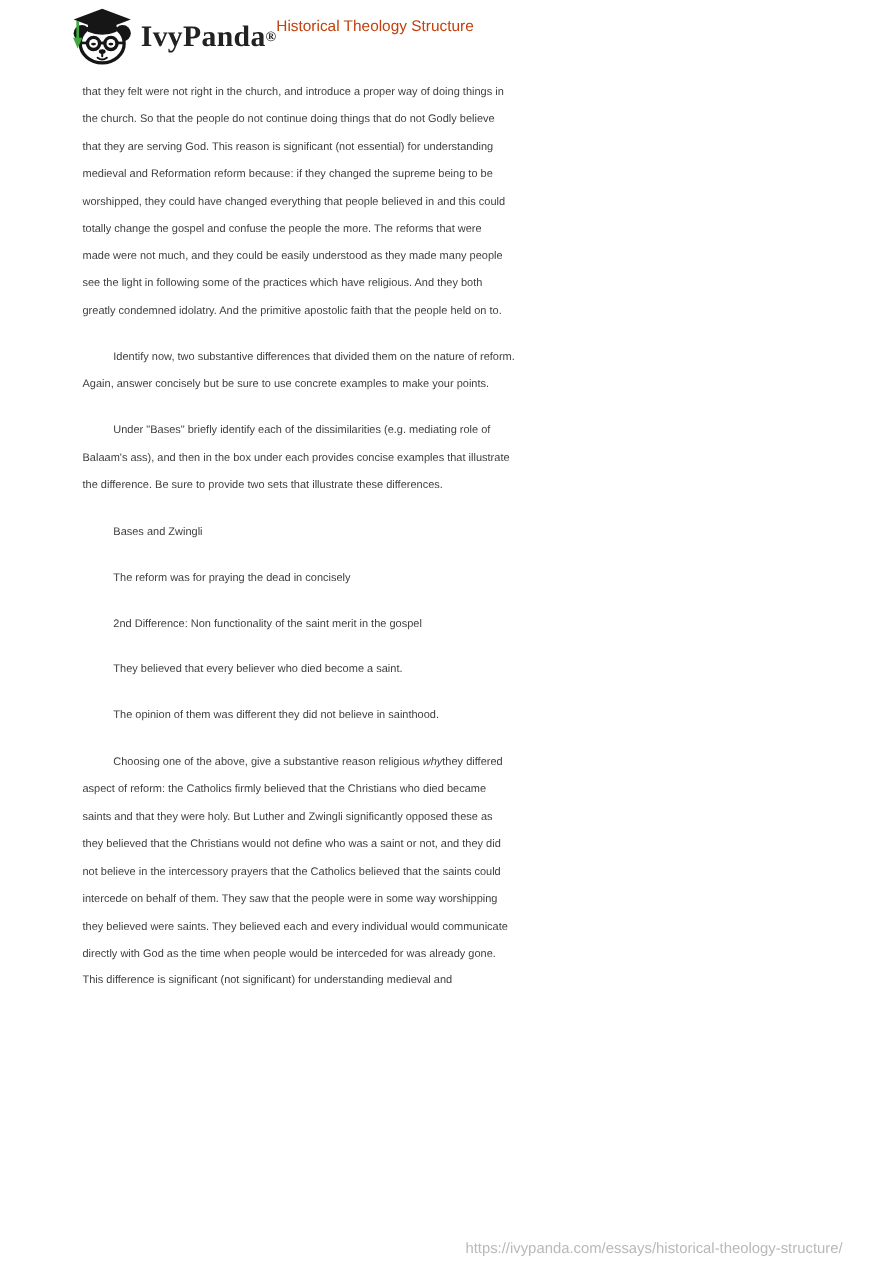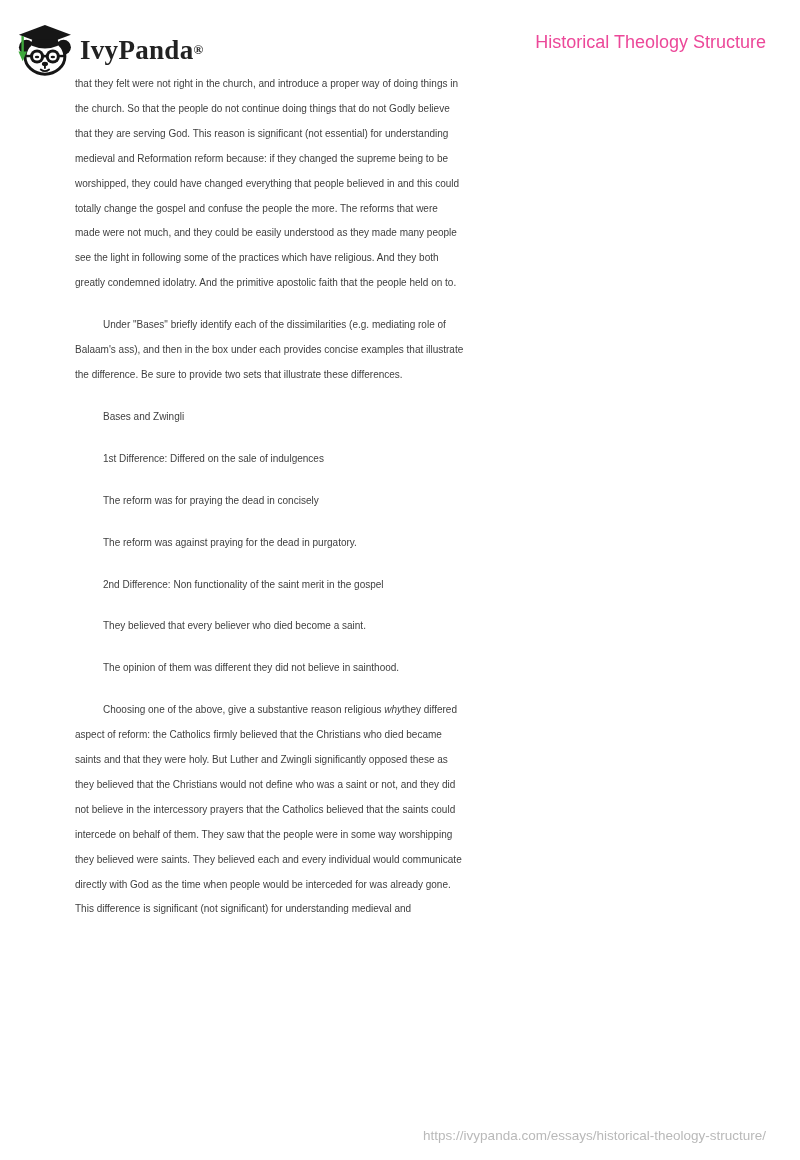--- a/index.html
+++ b/index.html
@@ -5,46 +5,46 @@
   html, body { margin: 0; padding: 0; }
   body {
     width: 800px; height: 1160px;
     background: #ffffff;
     position: relative;
     overflow: hidden;
     font-family: "Liberation Sans", "DejaVu Sans", sans-serif;
   }
   .page-header {
     display: flex;
-    justify-content: space-between;
     align-items: flex-start;
-    padding: 24px 34px 0 14px;
+    padding: 7px 34px 0 14px;
     height: 58px;
     box-sizing: border-box;
+    margin-left: 48px;
   }
   .brand { display: flex; align-items: center; }
   .logo-icon { width: 60px; height: 52px; display: block; }
   .brand-text {
     font-family: "Liberation Serif", "DejaVu Serif", serif;
     font-weight: 700;
     font-size: 27px;
     color: #222222;
     letter-spacing: 0.3px;
     margin-left: 6px;
   }
   .reg-mark {
     font-family: "Liberation Serif", "DejaVu Serif", serif;
     font-weight: 700;
     font-size: 13px;
     color: #222222;
     vertical-align: 11px;
   }
   .doc-title {
-    color: #ec4899;
-    font-size: 18px;
+    color: #c2410c;
+    font-size: 14px;
     padding-top: 8px;
   }
   .doc-body {
     margin: 14px 0 0 75px;
     width: 692px;
     font-size: 10px;
     line-height: 24.9px;
     color: #3e3e3e;
   }
   .para {
@@ -105,28 +105,28 @@
 <main class="doc-body">
   <p class="para">that they felt were not right in the church, and introduce a proper way of doing things in
 the church. So that the people do not continue doing things that do not Godly believe
 that they are serving God. This reason is significant (not essential) for understanding
 medieval and Reformation reform because: if they changed the supreme being to be
 worshipped, they could have changed everything that people believed in and this could
 totally change the gospel and confuse the people the more. The reforms that were
 made were not much, and they could be easily understood as they made many people
 see the light in following some of the practices which have religious. And they both
 greatly condemned idolatry. And the primitive apostolic faith that the people held on to.</p>
+  <p class="para indent">Identify now, two substantive differences that divided them on the nature of reform.
+Again, answer concisely but be sure to use concrete examples to make your points.</p>
   <p class="para indent">Under "Bases" briefly identify each of the dissimilarities (e.g. mediating role of
 Balaam's ass), and then in the box under each provides concise examples that illustrate
 the difference. Be sure to provide two sets that illustrate these differences.</p>
 
   <p class="para indent">Bases and Zwingli</p>
-  <p class="para indent">1st Difference: Differed on the sale of indulgences</p>
   <p class="para indent">The reform was for praying the dead in concisely</p>
-  <p class="para indent">The reform was against praying for the dead in purgatory.</p>
   <p class="para indent">2nd Difference: Non functionality of the saint merit in the gospel</p>
   <p class="para indent">They believed that every believer who died become a saint.</p>
   <p class="para indent">The opinion of them was different they did not believe in sainthood.</p>
 
   <p class="para indent"><span>Choosing one of the above, give a substantive reason religious </span><em>why</em><span>they differed
 aspect of reform: the Catholics firmly believed that the Christians who died became
 saints and that they were holy. But Luther and Zwingli significantly opposed these as
 they believed that the Christians would not define who was a saint or not, and they did
 not believe in the intercessory prayers that the Catholics believed that the saints could
 intercede on behalf of them. They saw that the people were in some way worshipping

